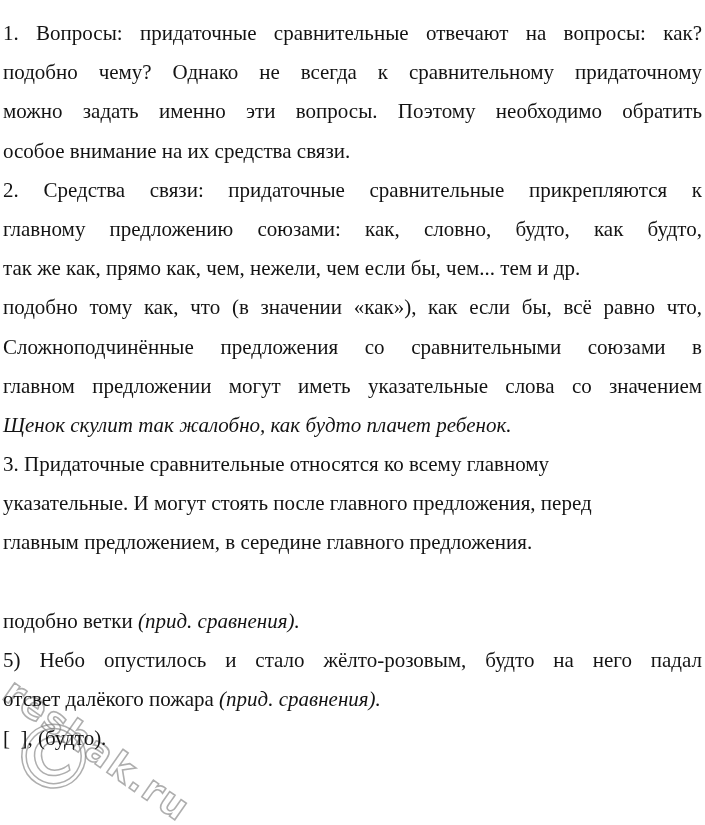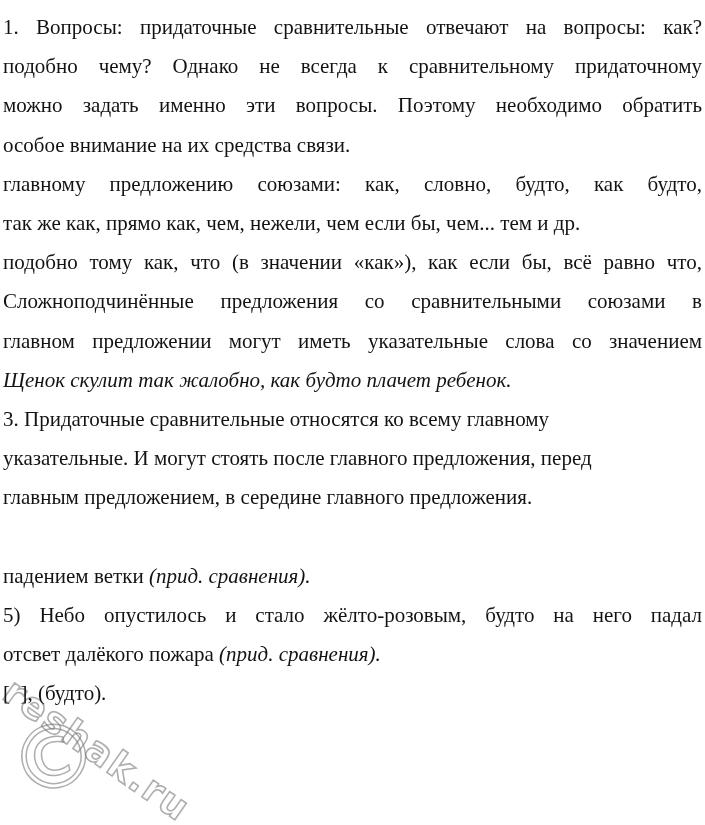--- a/index.html
+++ b/index.html
@@ -11,21 +11,21 @@
     position: relative;
     width: 705px;
     height: 825px;
     background: #ffffff;
     overflow: hidden;
   }
   .doc {
     position: absolute;
     left: 0; top: 0;
     width: 705px;
-    padding: 8px 3px 0 3px;
+    padding: 14px 3px 0 3px;
     box-sizing: border-box;
     font-family: "Liberation Serif", "DejaVu Serif", serif;
     font-size: 21px;
     color: var(--text-color, #131313);
     z-index: 1;
   }
   .line {
     height: 39.2px;
     line-height: 39.2px;
     white-space: normal;
@@ -76,28 +76,29 @@
 <div class="page" style="background: rgb(255, 255, 255);">
   <div class="watermark">
     <span class="wm-text">reshak.ru</span>
     <span class="wm-copyright">©</span>
   </div>
   <div class="doc">
       <div class="line jf"><span class="seg">1. Вопросы: придаточные сравнительные отвечают на вопросы: как?</span></div>
       <div class="line jf"><span class="seg">подобно чему? Однако не всегда к сравнительному придаточному</span></div>
       <div class="line jf"><span class="seg">можно задать именно эти вопросы. Поэтому необходимо обратить</span></div>
       <div class="line"><span class="seg">особое внимание на их средства связи.</span></div>
+      <div class="line jf"><span class="seg">2. Средства связи: придаточные сравнительные прикрепляются к</span></div>
       <div class="line jf"><span class="seg">главному предложению союзами: как, словно, будто, как будто,</span></div>
       <div class="line"><span class="seg">так же как, прямо как, чем, нежели, чем если бы, чем... тем и др.</span></div>
       <div class="line jf"><span class="seg">подобно тому как, что (в значении «как»), как если бы, всё равно что,</span></div>
       <div class="line jf"><span class="seg">Сложноподчинённые предложения со сравнительными союзами в</span></div>
       <div class="line jf"><span class="seg">главном предложении могут иметь указательные слова со значением</span></div>
       <div class="line"><span class="seg italic">Щенок скулит так жалобно, как будто плачет ребенок.</span></div>
       <div class="line"><span class="seg">3. Придаточные сравнительные относятся ко всему главному</span></div>
       <div class="line"><span class="seg">указательные. И могут стоять после главного предложения, перед</span></div>
       <div class="line"><span class="seg">главным предложением, в середине главного предложения.</span></div>
       <div class="line blank"></div>
-      <div class="line"><span class="seg">падением ветки </span><span class="seg italic">(прид. сравнения).</span></div>
+      <div class="line"><span class="seg">подобно ветки </span><span class="seg italic">(прид. сравнения).</span></div>
       <div class="line jf"><span class="seg">5) Небо опустилось и стало жёлто-розовым, будто на него падал</span></div>
       <div class="line"><span class="seg">отсвет далёкого пожара </span><span class="seg italic">(прид. сравнения).</span></div>
       <div class="line"><span class="seg">[&nbsp;&nbsp;], (будто).</span></div>
     </div>
 </div>
 
 </body></html>

